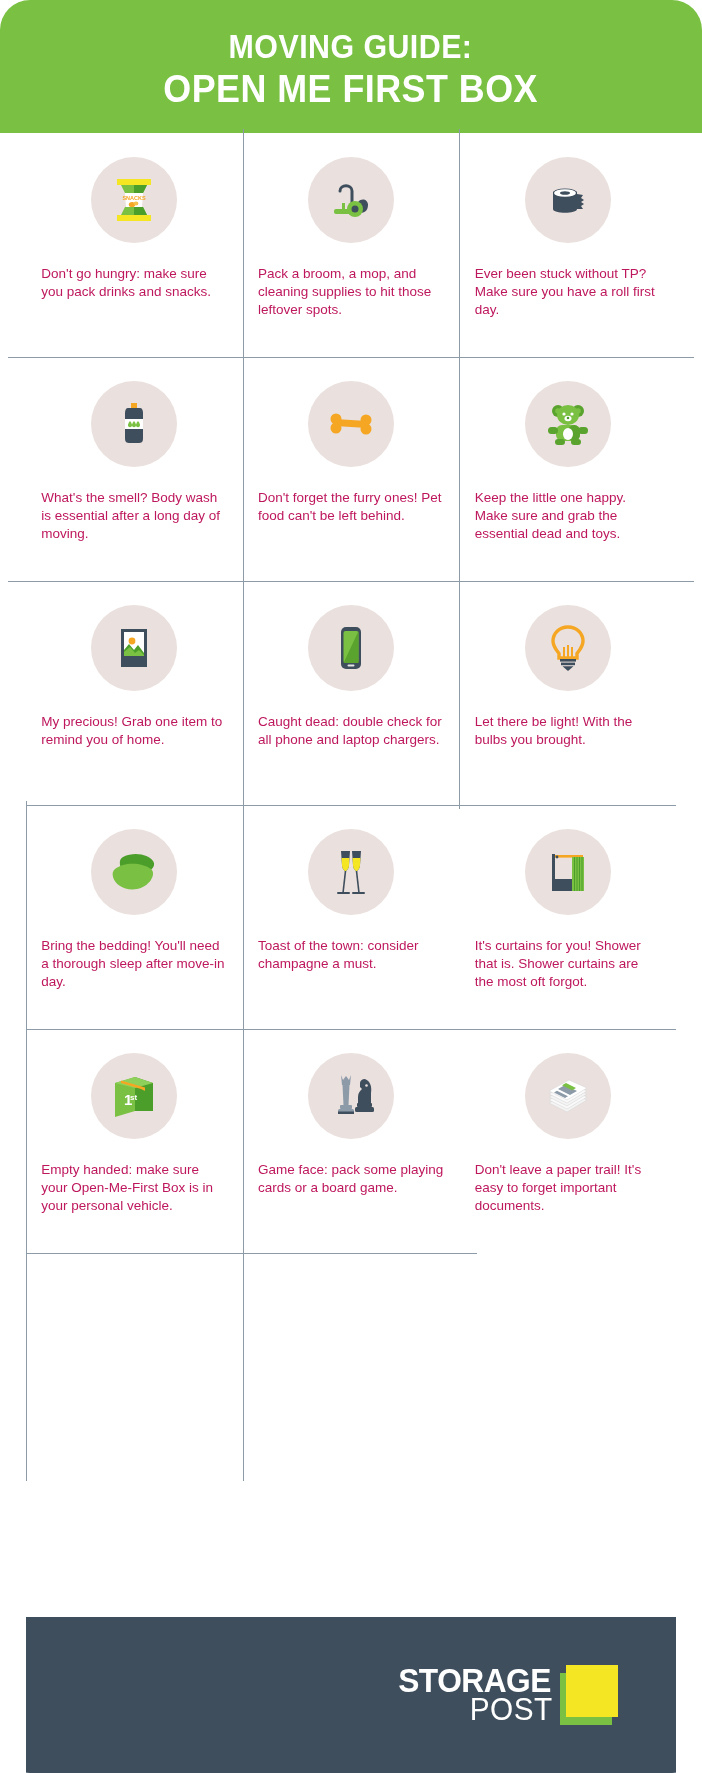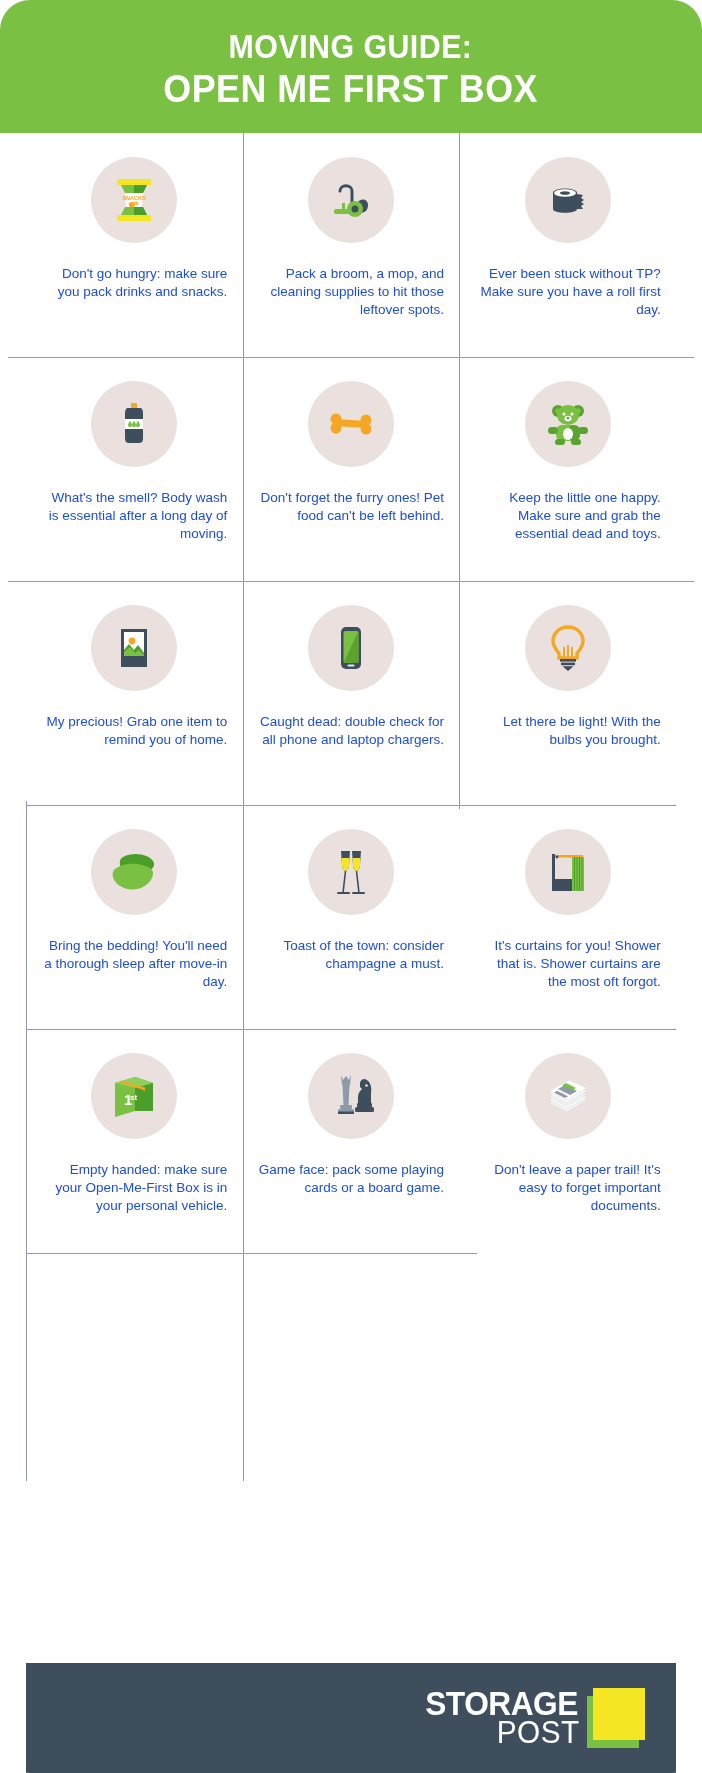--- a/index.html
+++ b/index.html
@@ -83,42 +83,42 @@
     background: #eae0de;
     display: flex;
     align-items: center;
     justify-content: center;
     margin-bottom: 22px;
     flex: none;
   }
   .icon-circle svg { display: block; }
 
   .caption {
-    color: #1d4ed8;
+    color: #be185d;
     font-size: 13.5px;
     line-height: 1.33;
-    text-align: right;
+    text-align: left;
     max-width: 186px;
   }
 
   .cell.empty .icon-circle,
   .cell.empty .caption { visibility: hidden; }
 
   
   .footer {
     position: absolute;
     left: 26px;
     right: 26px;
     bottom: 0;
-    height: 110px;
+    height: 156px;
     background: #3f4e5c;
     display: flex;
     align-items: center;
     justify-content: flex-end;
-    padding-right: 29px;
+    padding-right: 56px;
   }
   .logo { display: flex; align-items: center; }
   .logo-text {
     display: flex;
     flex-direction: column;
     align-items: flex-end;
     line-height: 0.92;
   }
   .logo-storage {
     color: #ffffff;

